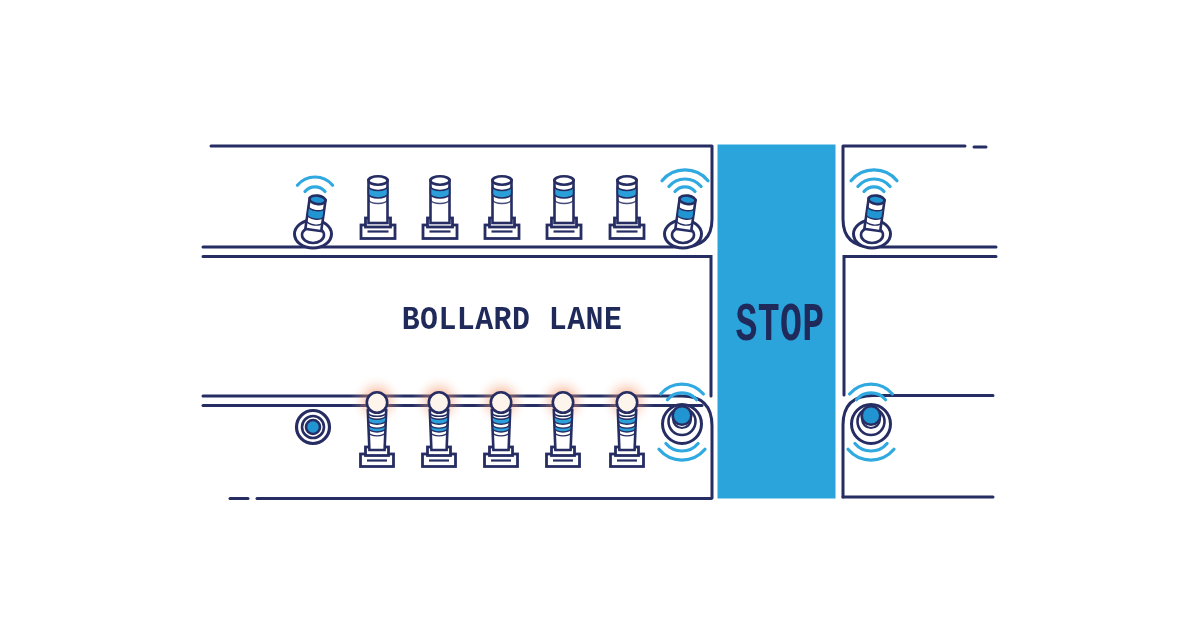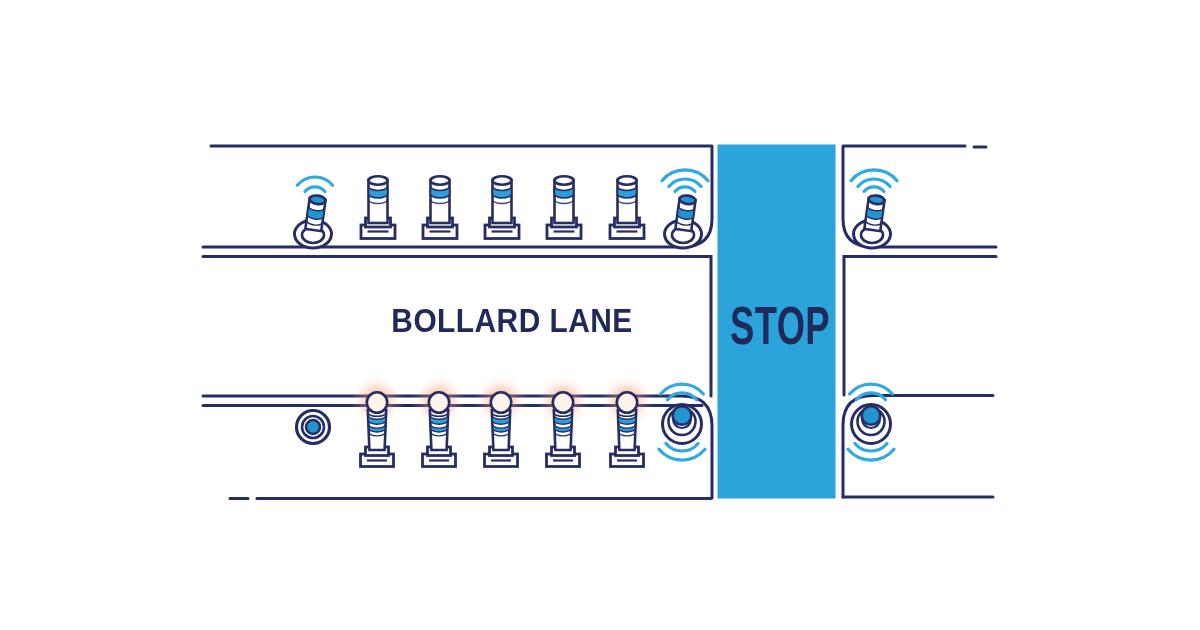--- a/index.html
+++ b/index.html
@@ -1,21 +1,21 @@
 <!DOCTYPE html>
 <html style="--label-navy: #1F2A5A;"><head>
 <meta charset="utf-8">
 <style>
   html,body{margin:0;padding:0;background:#fff;}
   #stage{
     position:relative;
     width:1200px;height:630px;
     background:#ffffff;
     overflow:hidden;
-    font-family:Liberation Sans, sans-serif;
+    font-family:Liberation Mono, monospace;
   }
   #scene-svg{position:absolute;left:0;top:0;}
   .label{
     position:absolute;
     color:var(--label-navy,#1F2A5A);
     font-weight:700;
     white-space:nowrap;
     user-select:none;
   }
   #street-name{

